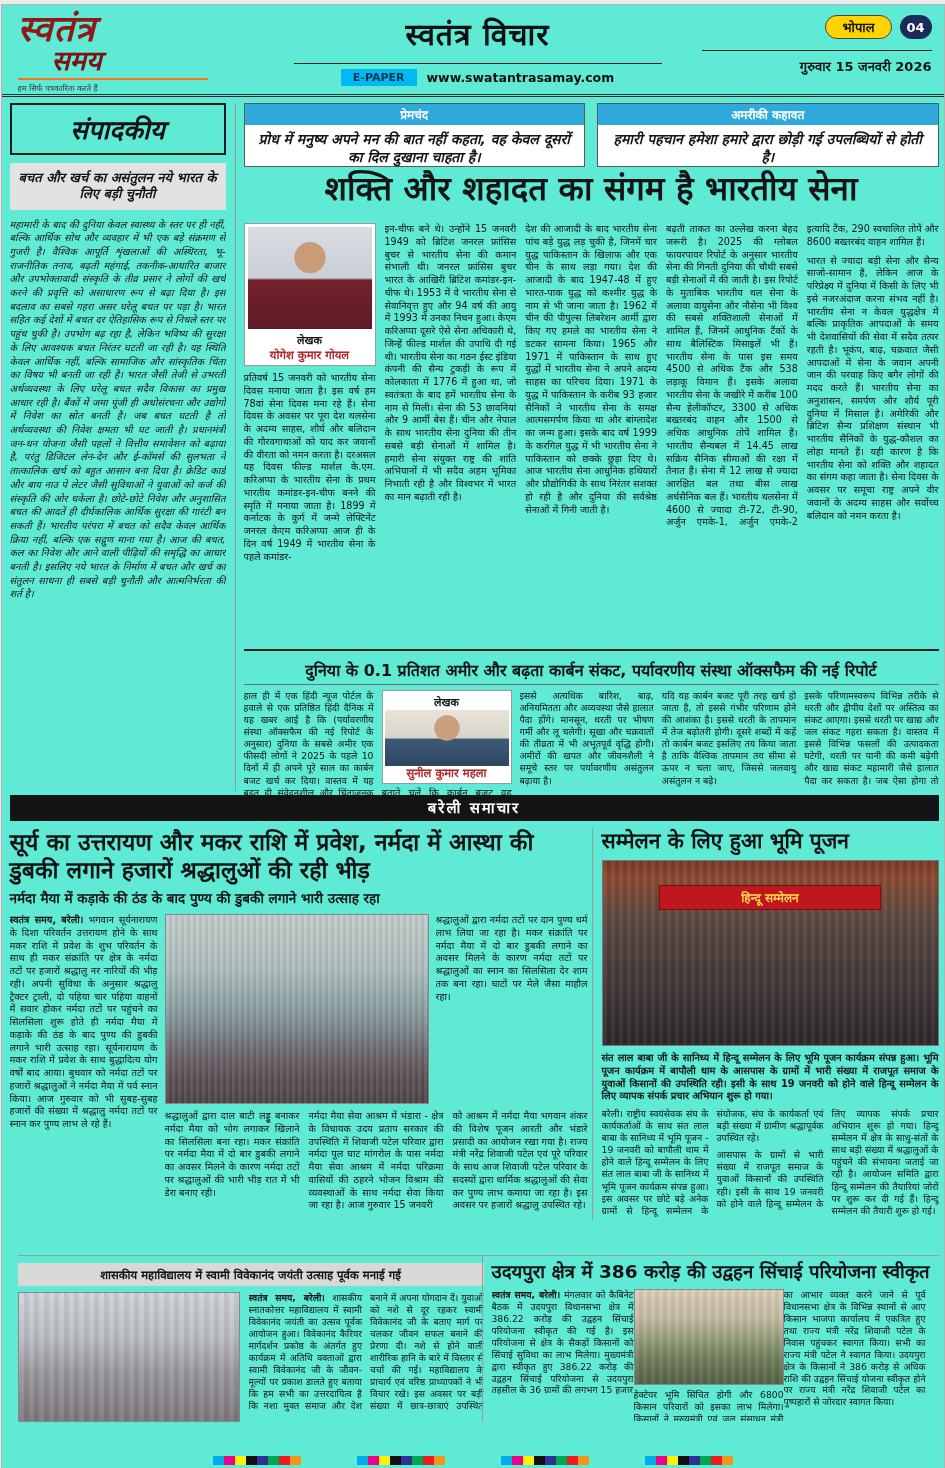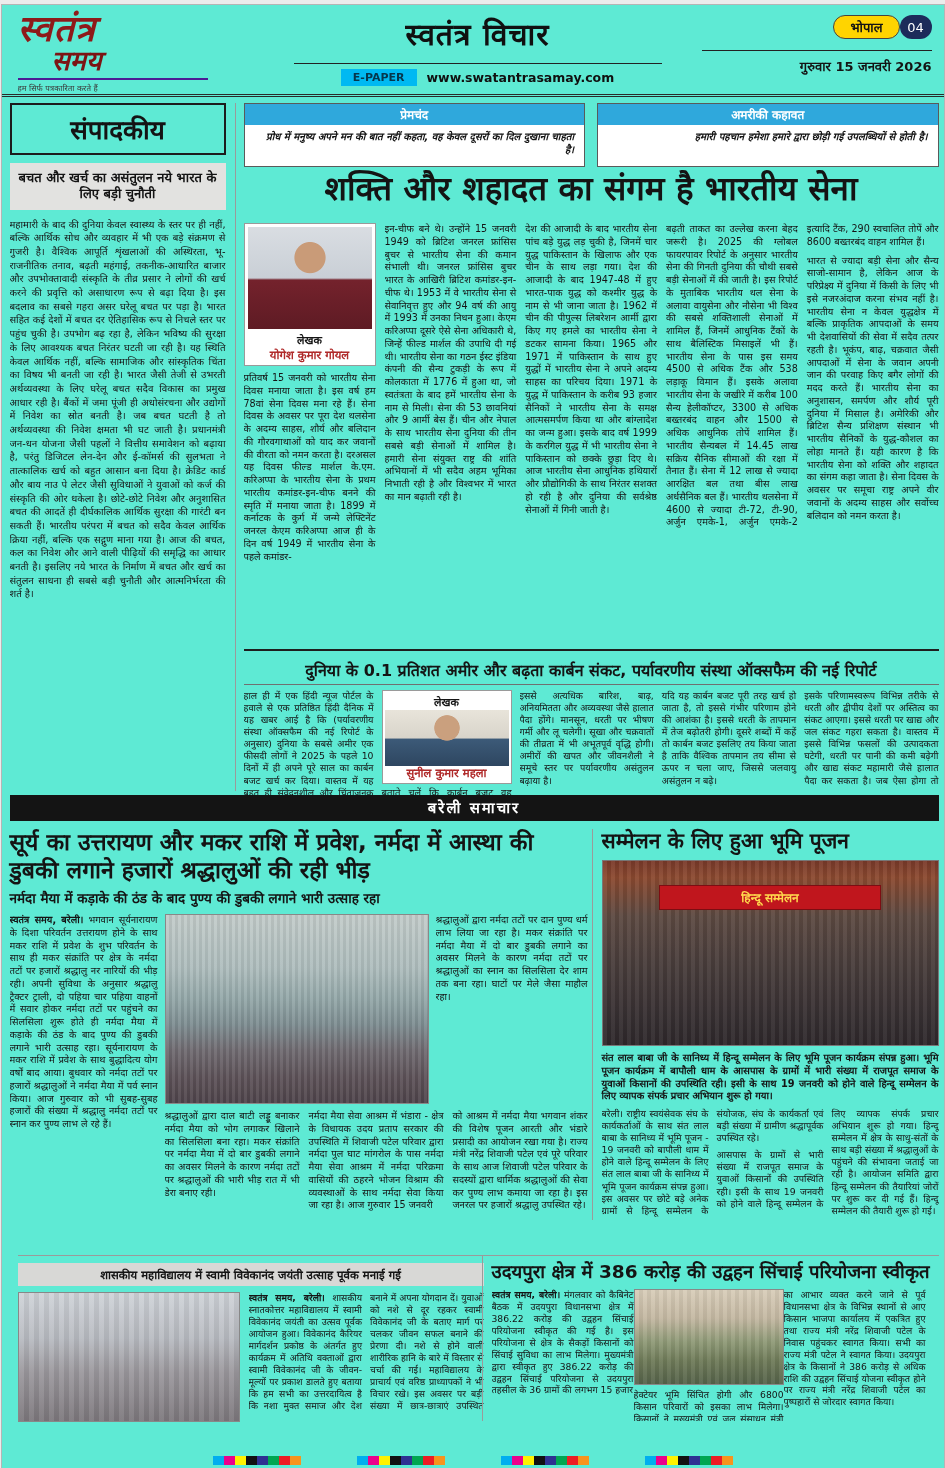--- a/index.html
+++ b/index.html
@@ -7,41 +7,41 @@
   .page {
     position:relative; width:944px; height:1468px; margin:4px auto;
     background:#5eead4; border:1px solid #b5b5b5; overflow:hidden;
     font-family:"DejaVu Sans", sans-serif; color:#141414;
   }
   
   .masthead { position:absolute; left:0; top:0; width:100%; height:92px; border-bottom:3px double #2a2a2a; }
   .logo { position:absolute; left:16px; top:6px; width:220px; }
   .logo-l1 { font-size:36px; font-weight:bold; font-style:italic; color:#8e1a1a; line-height:1; letter-spacing:1px; }
   .logo-l2 { font-size:27px; font-weight:bold; font-style:italic; color:#7c1414; line-height:1.05; margin-left:34px; }
-  .logo-tag { margin-top:3px; font-size:8px; color:#3a3a3a; border-top:2px solid #4c1d95; padding-top:2px; width:190px; white-space:nowrap; overflow:hidden; }
+  .logo-tag { margin-top:3px; font-size:8px; color:#3a3a3a; border-top:2px solid #f97316; padding-top:2px; width:190px; white-space:nowrap; overflow:hidden; }
   .mast-center { position:absolute; left:292px; top:8px; width:368px; text-align:center; }
   .mast-title { font-size:30px; font-weight:bold; letter-spacing:1px; color:#101010; }
   .mast-sub { margin-top:9px; display:flex; align-items:center; justify-content:center; gap:10px; border-top:1px solid #222; padding-top:5px; }
   .epaper { background:#00b9f2; color:#06374d; font-weight:bold; font-size:11px; padding:2px 12px; }
   .website { font-size:12.5px; font-weight:bold; color:#101010; }
   .mast-right { position:absolute; right:12px; top:10px; width:230px; }
-  .badge-row { display:flex; align-items:center; justify-content:flex-end; }
+  .badge-row { display:flex; align-items:center; justify-content:flex-end; gap:8px; }
   .city-badge { background:#ffd400; border:1px solid #444; border-radius:12px; font-weight:bold; font-size:13px; padding:2px 16px; }
-  .page-circle { display:inline-flex; min-width:32px; height:24px; background:#1c2b5a; color:#fff; font-weight:normal; font-size:13px; border-radius:12px; align-items:center; justify-content:center; padding:0 6px; }
+  .page-circle { display:inline-flex; min-width:32px; height:24px; background:#1c2b5a; color:#fff; font-weight:bold; font-size:13px; border-radius:12px; align-items:center; justify-content:center; padding:0 6px; }
   .mast-date { margin-top:11px; font-size:13px; font-weight:bold; border-top:1px solid #222; padding-top:6px; text-align:right; }
   
-  .editorial { position:absolute; left:8px; top:98px; width:226px; height:688px; border-right:1px solid #9a9a9a; padding-right:9px; }
+  .editorial { position:absolute; left:8px; top:98px; width:226px; height:688px; border-right:1px solid #9a9a9a; padding-right:9px;font-style:italic; }
   .ed-title { border:2px solid #1c1c1c; text-align:center; font-size:26px; font-weight:bold; padding:6px 0; }
   .ed-sub { background:#e2e2e0; font-weight:bold; font-size:13px; line-height:1.25; padding:7px 6px; margin-top:8px; text-align:center; }
   .ed-body { margin-top:8px; font-size:9.8px; line-height:1.4; text-align:justify; height:545px; overflow:hidden; }
   
   .quotes { position:absolute; left:242px; top:98px; width:695px; height:64px; display:flex; gap:12px; }
   .quote-box { flex:1; border:1px solid #5a5a5a; background:#fff; }
   .quote-head { background:#2fa8dc; color:#fff; font-weight:bold; font-size:12px; text-align:center; padding:2px 0; }
-  .quote-text { font-size:10px; font-weight:bold; font-style:italic; padding:5px 10px; text-align:right; line-height:1.3; }
+  .quote-text { font-size:14px; font-weight:bold; font-style:italic; padding:5px 10px; text-align:center; line-height:1.3; }
   
   .army-headline { position:absolute; left:242px; top:166px; width:695px; text-align:center; font-size:33px; font-weight:bold; line-height:1.1; }
   .army-body { position:absolute; left:242px; top:218px; width:695px; height:422px; display:flex; gap:9px; overflow:hidden; }
   .army-col1 { width:132px; flex:none; }
   .author-box { border:1px solid #9a9a9a; padding:3px; text-align:center; margin-bottom:6px; background:#fff; }
   .author-photo { width:100%; height:102px;
     background:
       radial-gradient(circle at 50% 30%, #c99b78 0%, #c99b78 16%, rgba(0,0,0,0) 17%),
       linear-gradient(180deg,#d9dde2 0%,#c9cfd6 50%,#74222c 52%,#5e1b24 100%); }
   .author-label { font-weight:bold; font-size:11px; margin-top:3px; }
@@ -204,21 +204,21 @@
     <div class="nar-body">
       <div class="nar-col1 small-text">
         <b class="dateline">स्वतंत्र समय, बरेली।</b>
         <span>भगवान सूर्यनारायण के दिशा परिवर्तन उत्तरायण होने के साथ मकर राशि में प्रवेश के शुभ परिवर्तन के साथ ही मकर संक्रांति पर क्षेत्र के नर्मदा तटों पर हजारों श्रद्धालु नर नारियों की भीड़ रही। अपनी सुविधा के अनुसार श्रद्धालु ट्रैक्टर ट्राली, दो पहिया चार पहिया वाहनों में सवार होकर नर्मदा तटों पर पहुंचने का सिलसिला शुरू होते ही नर्मदा मैया में कड़ाके की ठंड के बाद पुण्य की डुबकी लगाने भारी उत्साह रहा। सूर्यनारायण के मकर राशि में प्रवेश के साथ बुद्धादित्य योग वर्षों बाद आया। बुधवार को नर्मदा तटों पर हजारों श्रद्धालुओं ने नर्मदा मैया में पर्व स्नान किया। आज गुरुवार को भी सुबह-सुबह हजारों की संख्या में श्रद्धालु नर्मदा तटों पर स्नान कर पुण्य लाभ ले रहे हैं।</span>
       </div>
       <div class="nar-photo"></div>
       <div class="nar-col2 small-text">श्रद्धालुओं द्वारा नर्मदा तटों पर दान पुण्य धर्म लाभ लिया जा रहा है। मकर संक्रांति पर नर्मदा मैया में दो बार डुबकी लगाने का अवसर मिलने के कारण नर्मदा तटों पर श्रद्धालुओं का स्नान का सिलसिला देर शाम तक बना रहा। घाटों पर मेले जैसा माहौल रहा।</div>
       <div class="nar-bottom">
         <p>श्रद्धालुओं द्वारा दाल बाटी लड्डू बनाकर नर्मदा मैया को भोग लगाकर खिलाने का सिलसिला बना रहा। मकर संक्रांति पर नर्मदा मैया में दो बार डुबकी लगाने का अवसर मिलने के कारण नर्मदा तटों पर श्रद्धालुओं की भारी भीड़ रात में भी डेरा बनाए रही।</p>
         <p>नर्मदा मैया सेवा आश्रम में भंडारा - क्षेत्र के विधायक उदय प्रताप सरकार की उपस्थिति में शिवाजी पटेल परिवार द्वारा नर्मदा पुल घाट मांगरोल के पास नर्मदा मैया सेवा आश्रम में नर्मदा परिक्रमा वासियों की ठहरने भोजन विश्राम की व्यवस्थाओं के साथ नर्मदा सेवा किया जा रहा है। आज गुरुवार 15 जनवरी</p>
-        <p>को आश्रम में नर्मदा मैया भगवान शंकर की विशेष पूजन आरती और भंडारे प्रसादी का आयोजन रखा गया है। राज्य मंत्री नरेंद्र शिवाजी पटेल एवं पूरे परिवार के साथ आज शिवाजी पटेल परिवार के सदस्यों द्वारा धार्मिक श्रद्धालुओं की सेवा कर पुण्य लाभ कमाया जा रहा है। इस जनरल पर हजारों श्रद्धालु उपस्थित रहे।</p>
+        <p>को आश्रम में नर्मदा मैया भगवान शंकर की विशेष पूजन आरती और भंडारे प्रसादी का आयोजन रखा गया है। राज्य मंत्री नरेंद्र शिवाजी पटेल एवं पूरे परिवार के साथ आज शिवाजी पटेल परिवार के सदस्यों द्वारा धार्मिक श्रद्धालुओं की सेवा कर पुण्य लाभ कमाया जा रहा है। इस अवसर पर हजारों श्रद्धालु उपस्थित रहे।</p>
       </div>
     </div>
   </section>
 
   <section class="sammelan">
     <h2 class="sam-headline">सम्मेलन के लिए हुआ भूमि पूजन</h2>
     <div class="sam-photo">
       <div class="sam-banner">हिन्दू सम्मेलन</div>
     </div>
     <div class="sam-caption">संत लाल बाबा जी के सानिध्य में हिन्दू सम्मेलन के लिए भूमि पूजन कार्यक्रम संपन्न हुआ। भूमि पूजन कार्यक्रम में बापौली धाम के आसपास के ग्रामों में भारी संख्या में राजपूत समाज के युवाओं किसानों की उपस्थिति रही। इसी के साथ 19 जनवरी को होने वाले हिन्दू सम्मेलन के लिए व्यापक संपर्क प्रचार अभियान शुरू हो गया।</div>

